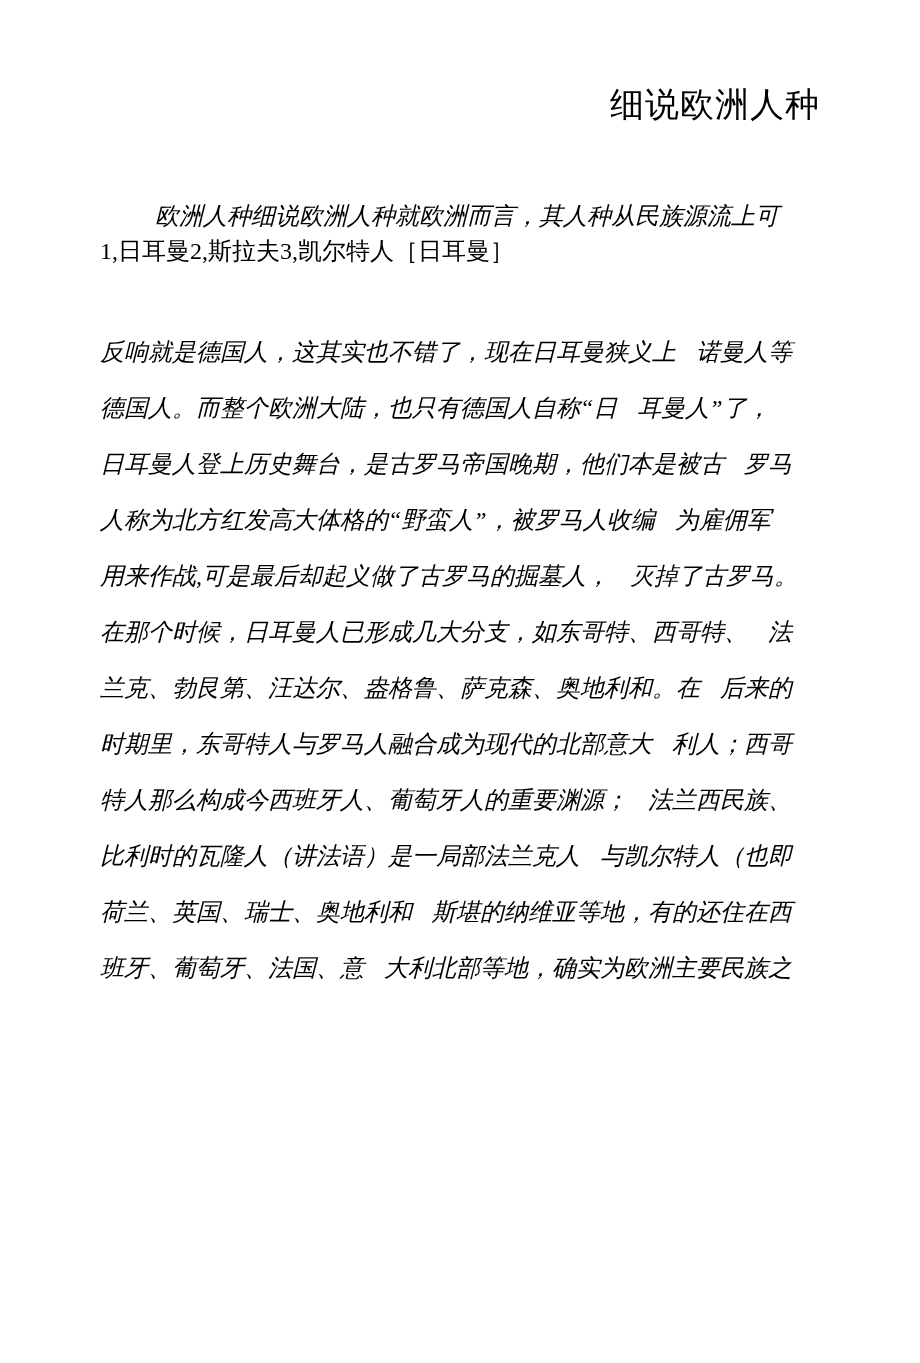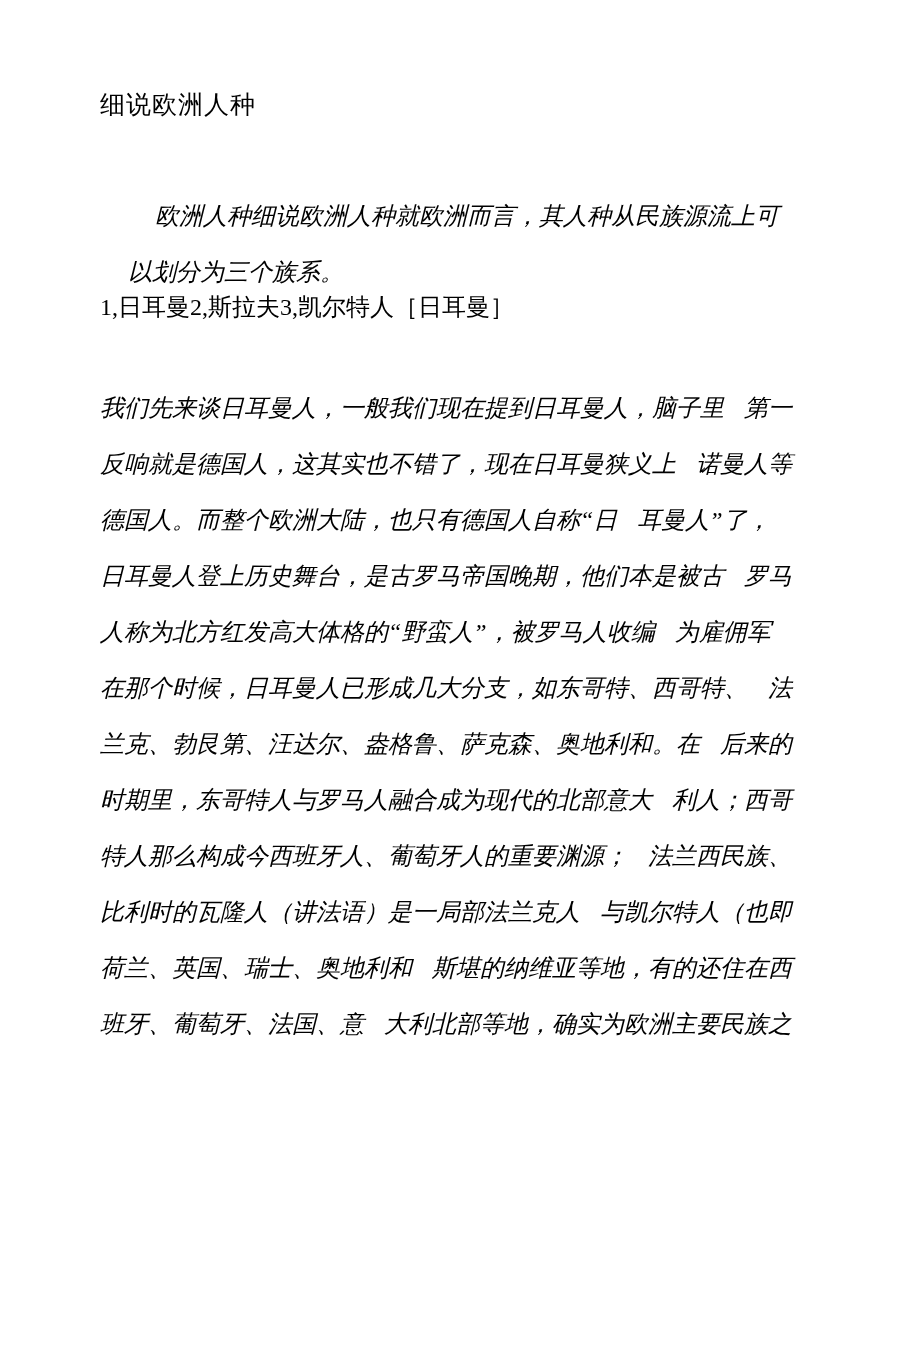--- a/index.html
+++ b/index.html
@@ -13,22 +13,22 @@
     height: 1363px;
     margin: 0 auto;
     background: #ffffff;
     color: #000000;
     font-family: "Liberation Serif", "DejaVu Serif", serif;
     box-sizing: border-box;
     padding: 88px 100px 0 100px;
     overflow: hidden;
   }
   .title {
-    text-align: left;
-    font-size: 25px;
+    text-align: right;
+    font-size: 34px;
     line-height: 34px;
     letter-spacing: 1px;
   }
   .intro {
     margin-top: 66px;
     font-size: 24px;
     line-height: 56px;
     word-spacing: 12px;
   }
   .intro .indent-first { padding-left: 55px; }
@@ -52,31 +52,30 @@
 </style>
 </head>
 <body>
 
 <div class="page">
 
   <div class="title">细说欧洲人种</div>
 
   <div class="intro">
     <div class="line indent-first">欧洲人种细说欧洲人种就欧洲而言，其人种从民族源流上可</div>
-    <div class="line indent-rest">以划分为三个族系。</div>
   </div>
 
   <div class="list-line">1,日耳曼2,斯拉夫3,凯尔特人［日耳曼］</div>
 
   <div class="body-text">
-    <div class="line">我们先来谈日耳曼人，一般我们现在提到日耳曼人，脑子里 第一</div>
     <div class="line">反响就是德国人，这其实也不错了，现在日耳曼狭义上 诺曼人等</div>
     <div class="line">德国人。而整个欧洲大陆，也只有德国人自称“日 耳曼人”了，</div>
     <div class="line">日耳曼人登上历史舞台，是古罗马帝国晚期，他们本是被古 罗马</div>
     <div class="line">人称为北方红发高大体格的“野蛮人”，被罗马人收编 为雇佣军</div>
+    <div class="line">用来作战,可是最后却起义做了古罗马的掘墓人， 灭掉了古罗马。</div>
     <div class="line">在那个时候，日耳曼人已形成几大分支，如东哥特、西哥特、 法</div>
     <div class="line">兰克、勃艮第、汪达尔、盎格鲁、萨克森、奥地利和。在 后来的</div>
     <div class="line">时期里，东哥特人与罗马人融合成为现代的北部意大 利人；西哥</div>
     <div class="line">特人那么构成今西班牙人、葡萄牙人的重要渊源； 法兰西民族、</div>
     <div class="line">比利时的瓦隆人（讲法语）是一局部法兰克人 与凯尔特人（也即</div>
     <div class="line">荷兰、英国、瑞士、奥地利和 斯堪的纳维亚等地，有的还住在西</div>
     <div class="line">班牙、葡萄牙、法国、意 大利北部等地，确实为欧洲主要民族之</div>
   </div>
 
 </div>

